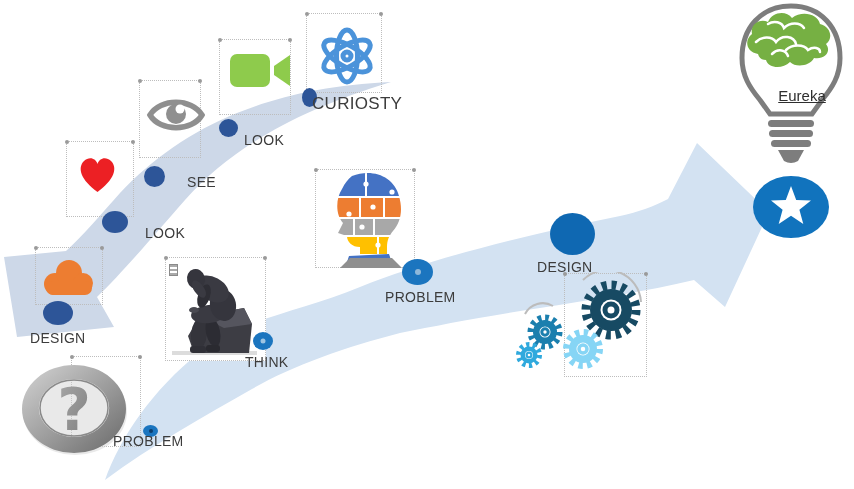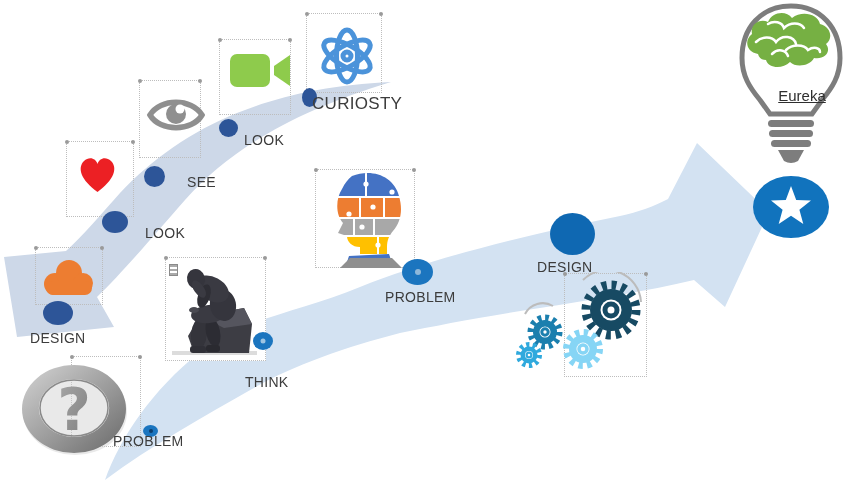--- a/index.html
+++ b/index.html
@@ -225,17 +225,17 @@
       <polygon fill="#ffffff" points="38,10 43.2,23.9 58,24.5 46.4,33.7 50.3,48 38,39.8 25.7,48 29.6,33.7 18,24.5 32.8,23.9"></polygon>
     </svg>
   </div>
 
   <div class="label" style="left:30px;top:330px">DESIGN</div>
   <div class="label" style="left:145px;top:225px">LOOK</div>
   <div class="label" style="left:187px;top:174px">SEE</div>
   <div class="label" style="left:244px;top:132px">LOOK</div>
   <div class="label" style="left:312px;top:94px;font-size:17px">CURIOSTY</div>
   <div class="label" style="left:113px;top:433px">PROBLEM</div>
-  <div class="label" style="left:245px;top:374px">THINK</div>
+  <div class="label" style="left:245px;top:354px">THINK</div>
   <div class="label" style="left:385px;top:289px">PROBLEM</div>
   <div class="label" style="left:537px;top:259px">DESIGN</div>
 
 </div>
 
 </body></html>

